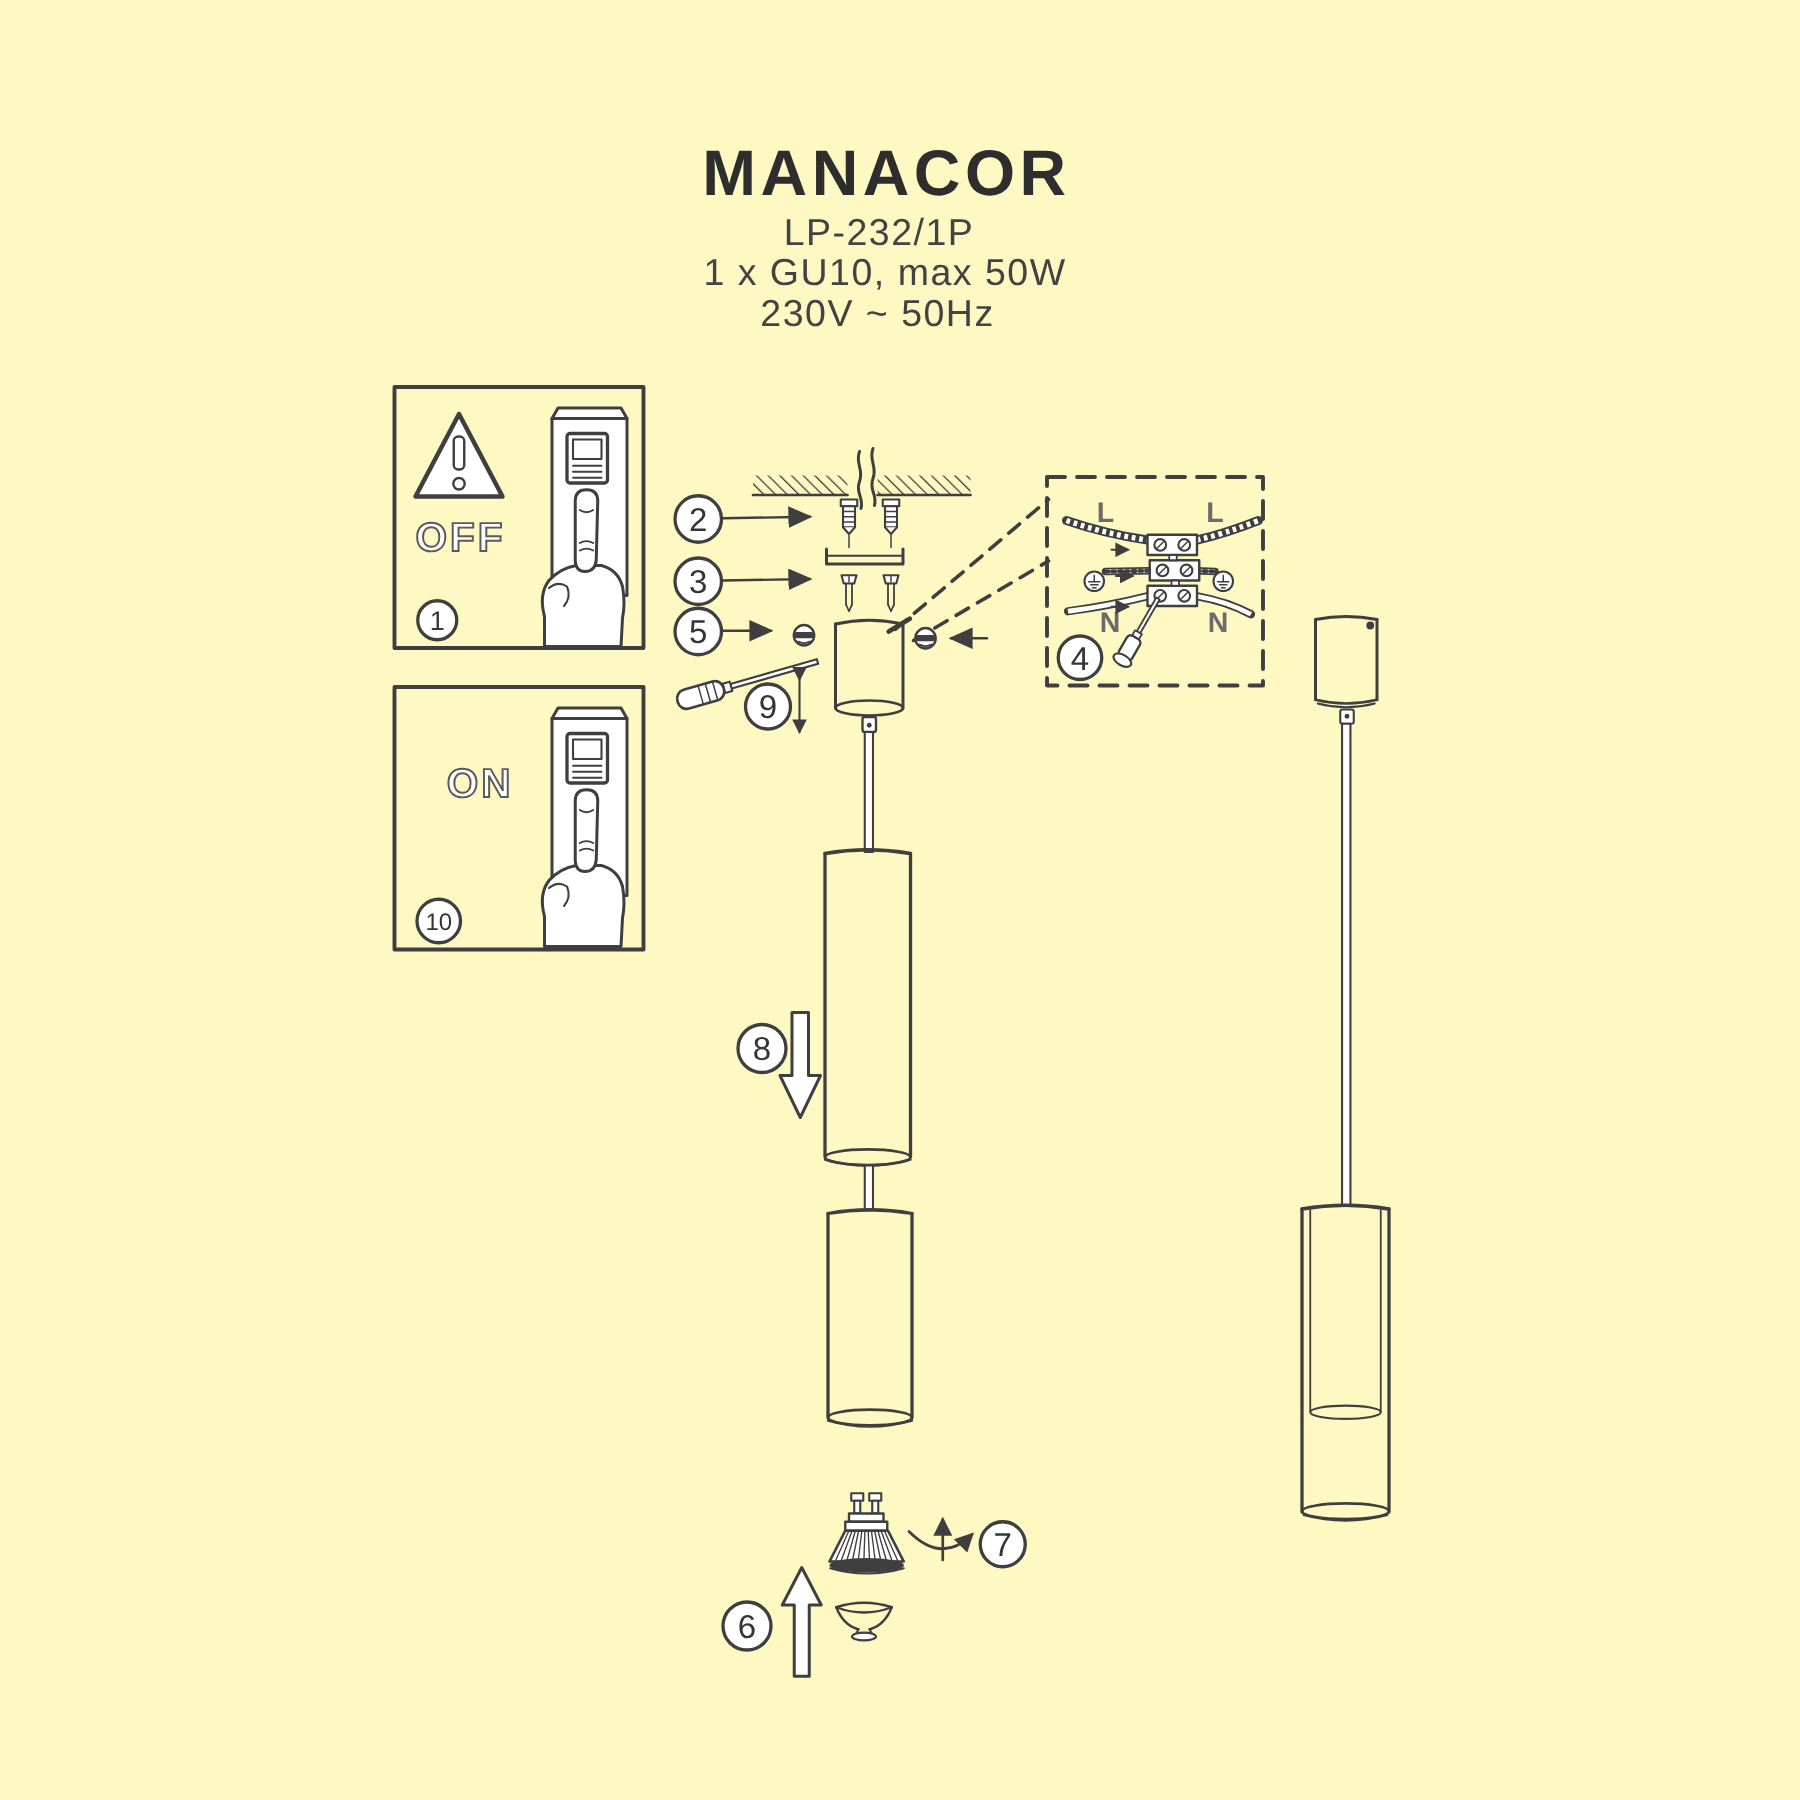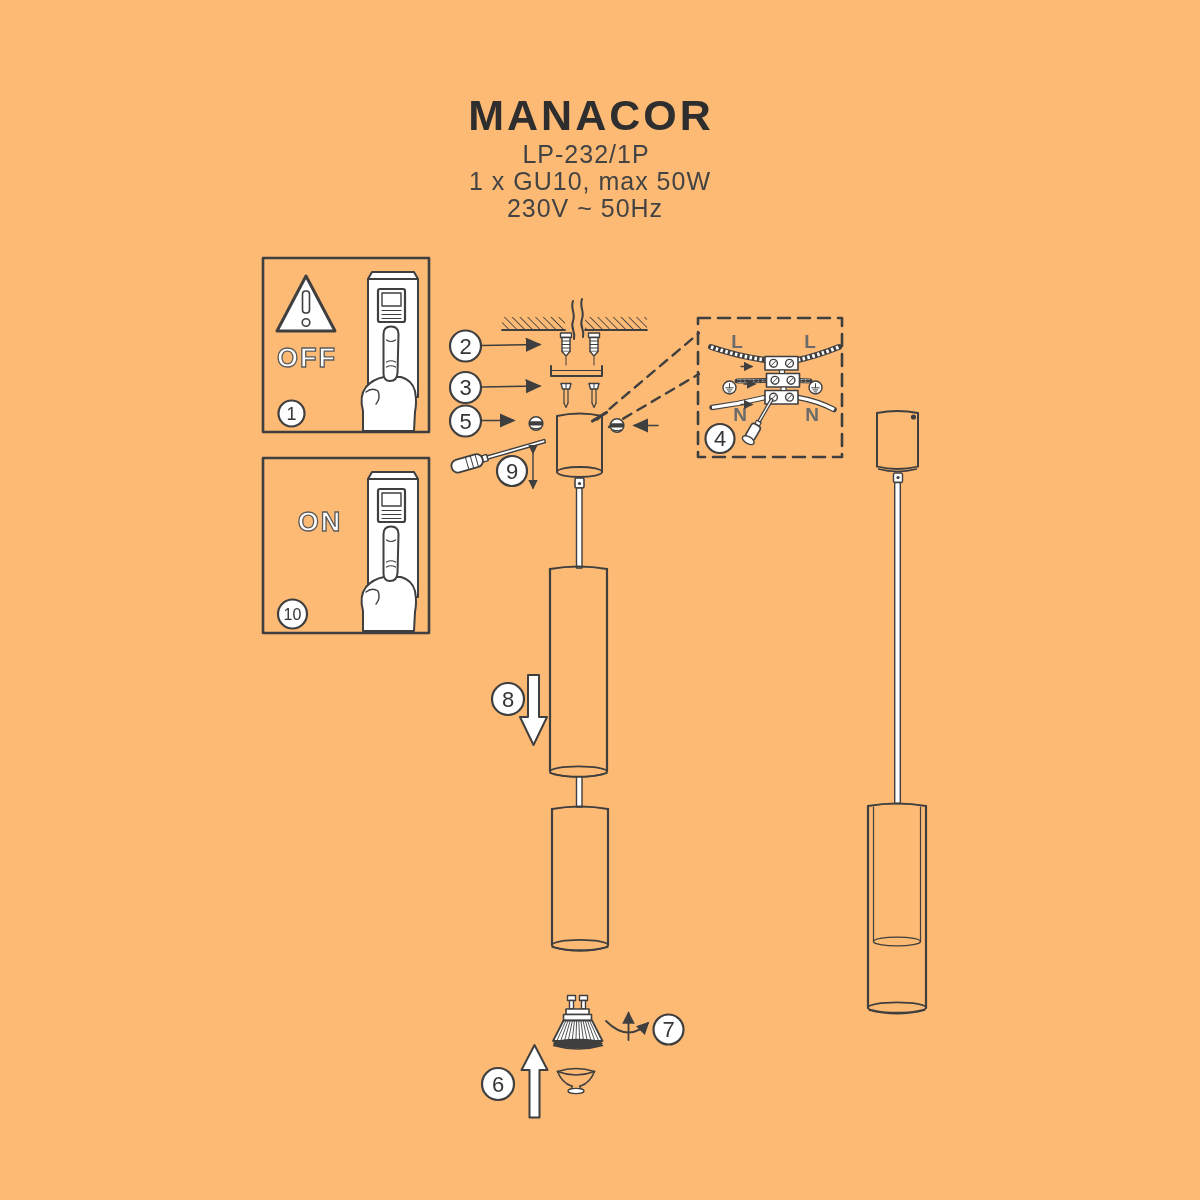--- a/index.html
+++ b/index.html
@@ -1,16 +1,16 @@
 <!DOCTYPE html>
 <html><head>
 <meta charset="utf-8">
 <style>
   html,body { margin:0; padding:0; background:#ffffff; }
-  .page { position:relative; width:1200px; height:1200px; background:#fdba74; overflow:hidden; }
+  .page { position:relative; width:1200px; height:1200px; background:#fef9c3; overflow:hidden; }
   svg { display:block; }
   svg text { font-family:"Liberation Sans", sans-serif; }
   .s  { stroke:#3f3f3f; fill:none; stroke-linecap:round; stroke-linejoin:round; }
   .w1 { stroke-width:1 } .w12{ stroke-width:1.2 } .w14{ stroke-width:1.4 } .w16{ stroke-width:1.6 }
   .w18{ stroke-width:1.8 } .w2 { stroke-width:2 } .w22{ stroke-width:2.2 } .w26{ stroke-width:2.6 }
   .wf { fill:#ffffff; }
   .dk { fill:#3f3f3f; stroke:none; }
   .title-txt  { font-weight:bold; font-size:43px; fill:#2e2e2e; letter-spacing:3px; text-anchor:middle; }
   .spec-txt   { font-size:25px; fill:#434343; text-anchor:middle; letter-spacing:1px; }
   .hollow-lbl { font-weight:bold; font-size:27px; fill:#ffffff; stroke:#5a5a5a; stroke-width:1.3px; letter-spacing:2px; text-anchor:middle; }

